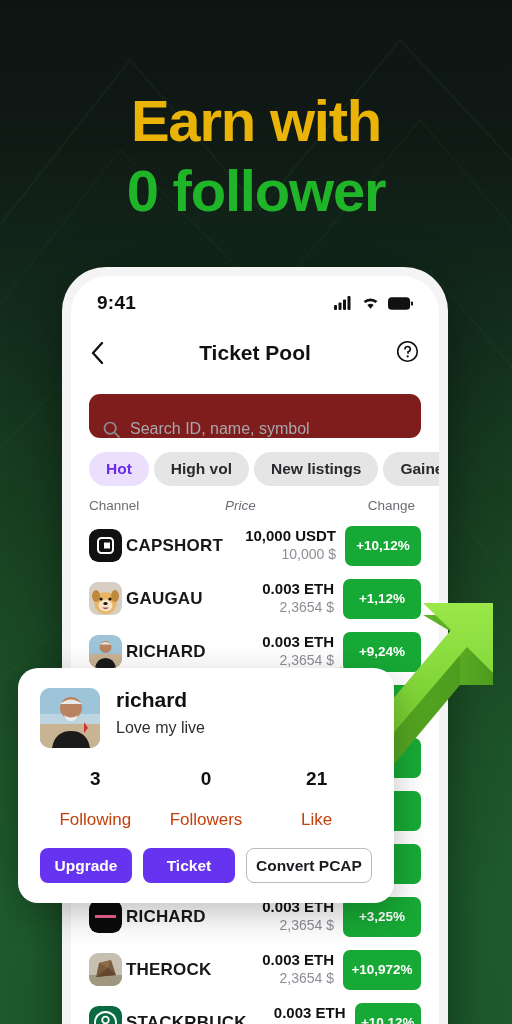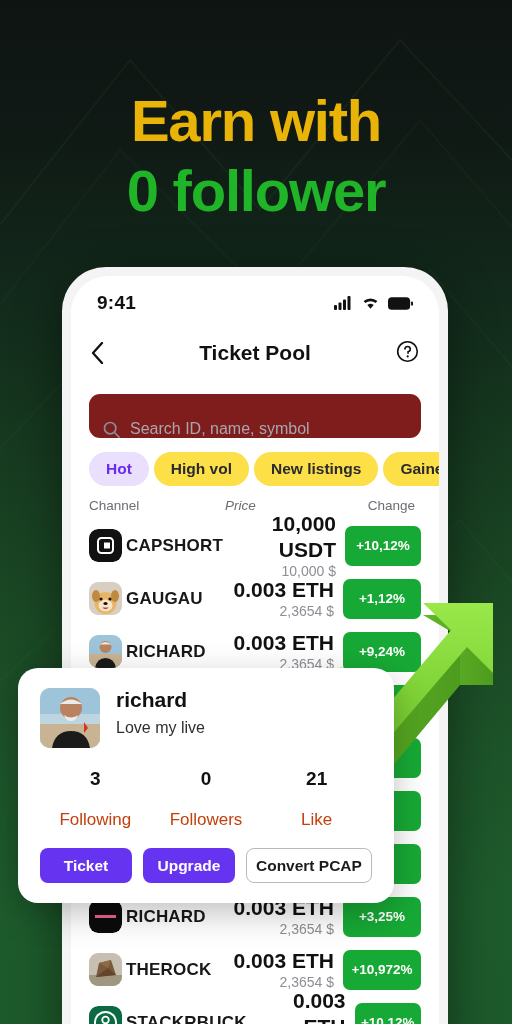--- a/index.html
+++ b/index.html
@@ -81,21 +81,21 @@
     display:flex; align-items:flex-end; gap:10px; padding:0 14px;
   }
   .search-ph{ font-size:16px; color:#a7a7ad; }
 
   
   .chips{
     display:flex; gap:5px; padding:14px 0 0 18px;
     white-space:nowrap;
   }
   .chip{
-    background:#fde047; color:#2a2a2e;
+    background:#e5e5e5; color:#2a2a2e;
     border-radius:19px; padding:8px 17px;
     font-size:15.5px; font-weight:600; flex:0 0 auto;
   }
   .chip.active{ background:#eadffd; color:#6a2bef; }
 
   
   .colhead{
     display:flex; align-items:center;
     padding:12px 18px 6px 18px;
     font-size:13.5px; color:#6d6d74;
@@ -110,21 +110,21 @@
   .avatar{
     width:33px; height:33px; border-radius:9px;
     flex:0 0 auto; overflow:hidden; position:relative;
     background:#ddd;
   }
   .row-name{
     flex:1; font-size:17px; color:#18181b; font-weight:700;
     padding-left:4px; letter-spacing:.2px;
   }
   .price-wrap{ width:116px; text-align:right; line-height:1.25; }
-  .price-main{ font-size:21px; font-weight:700; color:#111; display:block;}
+  .price-main{ font-size:15px; font-weight:700; color:#111; display:block;}
   .price-sub{ font-size:14px; color:#8d8d95; display:block;}
   .badge{
     width:78px; margin-left:9px; height:40px;
     background:#17a935; border-radius:7px; color:#fff;
     font-size:13.5px; font-weight:700;
     display:flex; align-items:center; justify-content:center;
   }
 
   
   #arrow{ position:absolute; left:255px; top:585px; z-index:7; pointer-events:none;}
@@ -428,17 +428,17 @@
       <span class="stat-num">0</span>
       <span class="stat-lbl">Followers</span>
     </span>
     <span class="stat">
       <span class="stat-num">21</span>
       <span class="stat-lbl">Like</span>
     </span>
   </div>
 
   <div class="card-btns">
+    <span class="btn btn-primary">Upgrade</span>
     <span class="btn btn-primary">Ticket</span>
-    <span class="btn btn-primary">Upgrade</span>
     <span class="btn btn-outline">Convert PCAP</span>
   </div>
 </div>
 
 </body></html>

